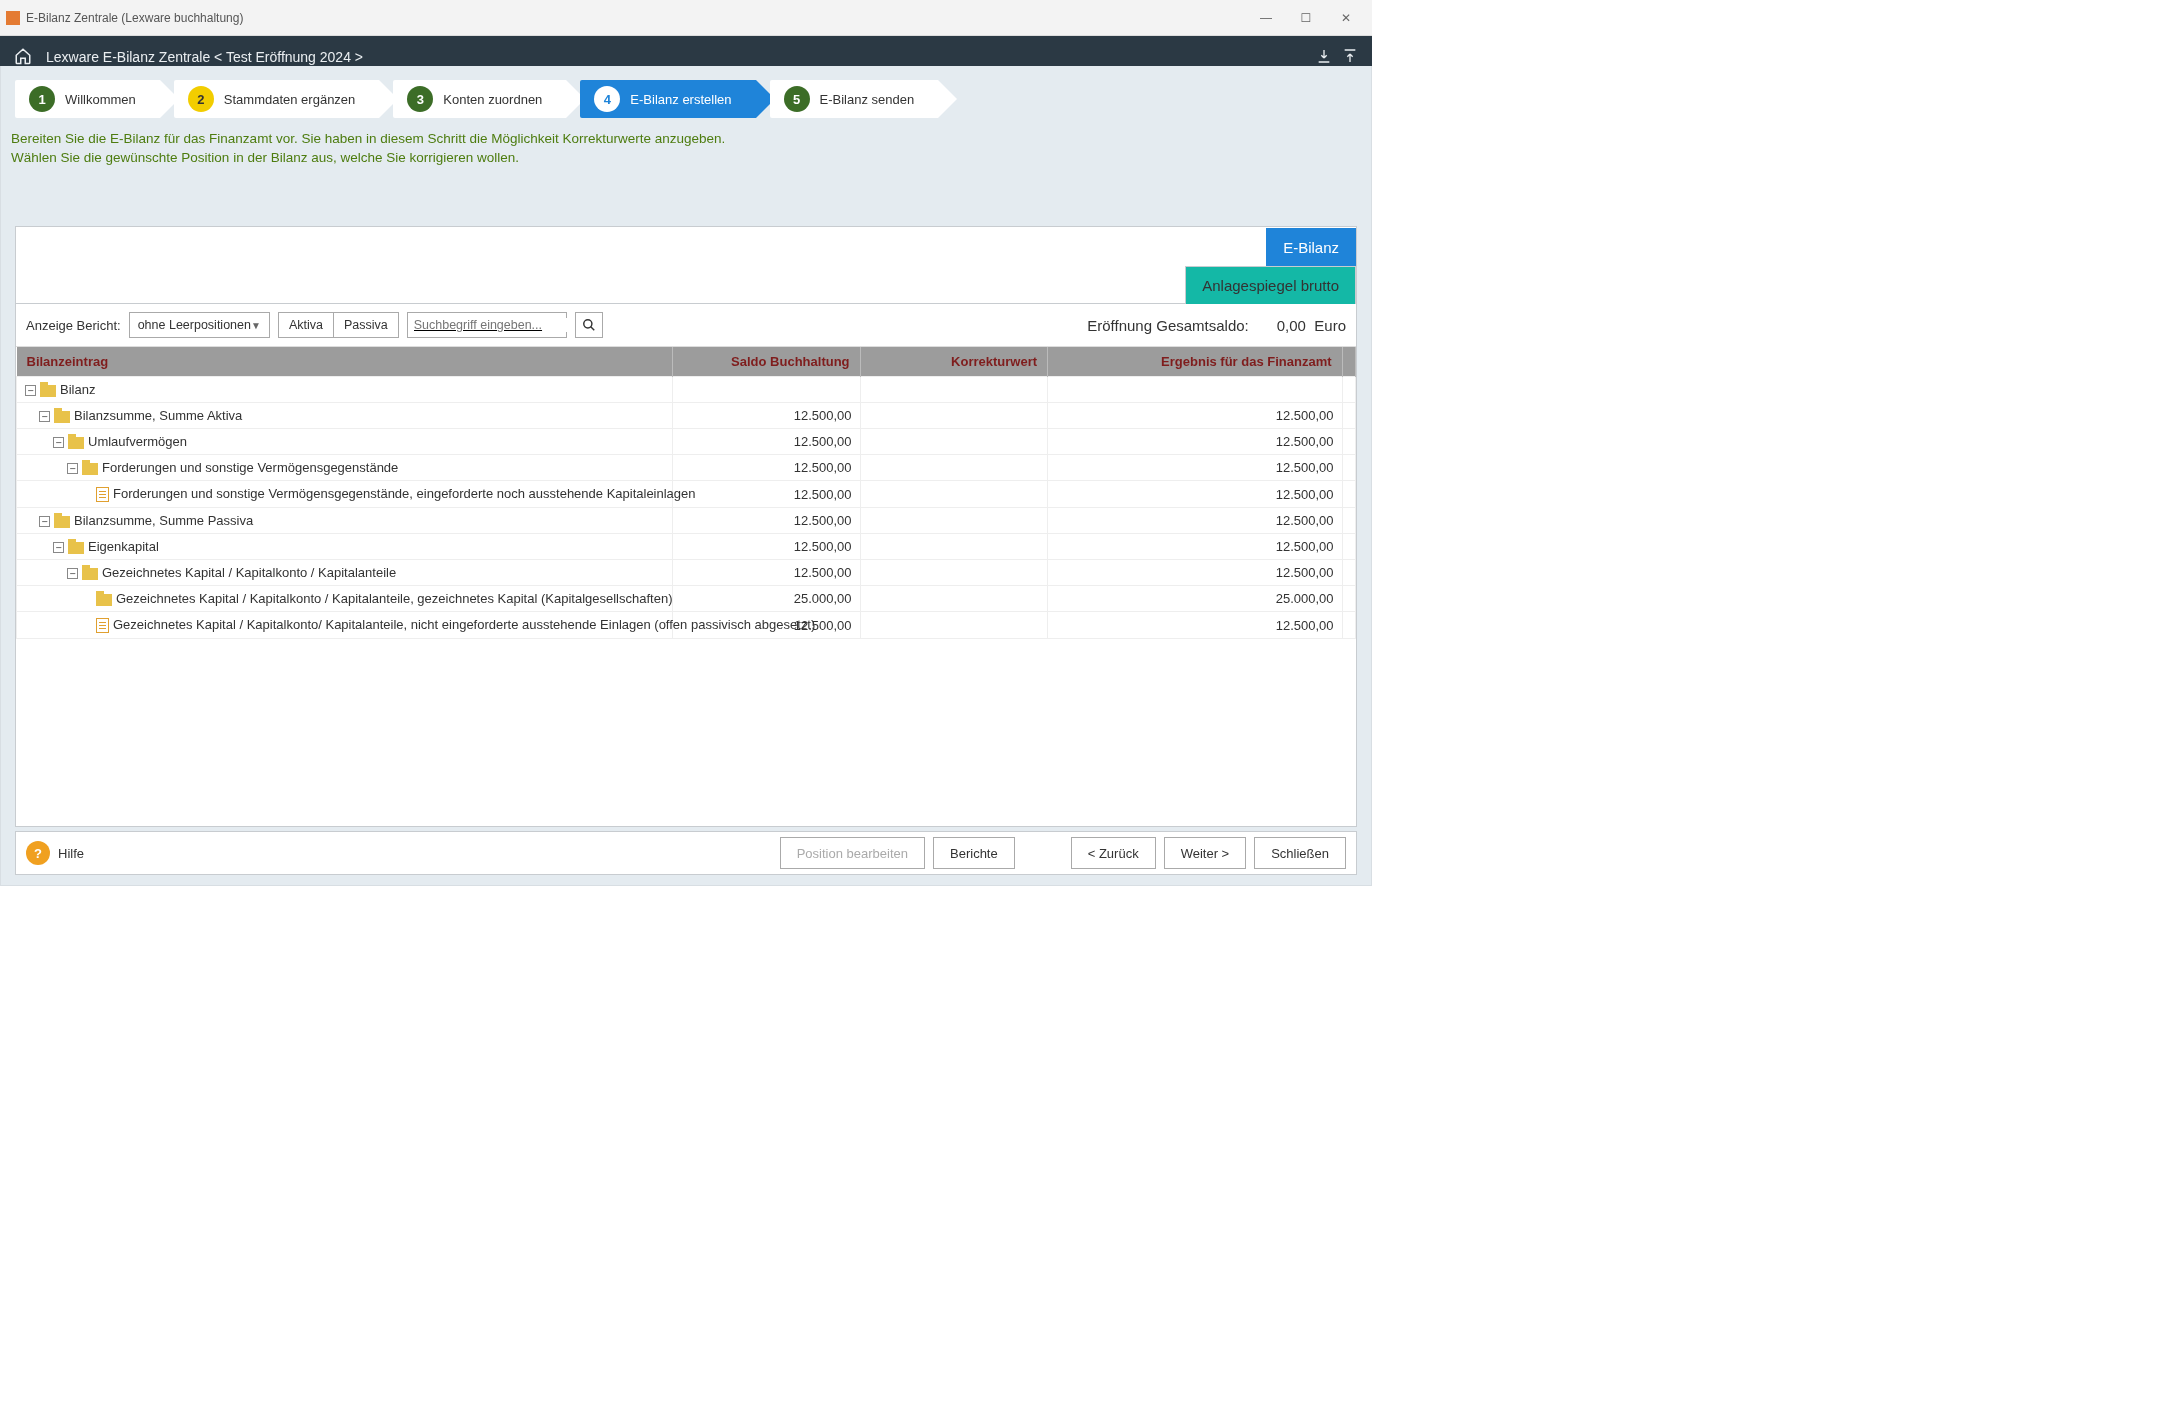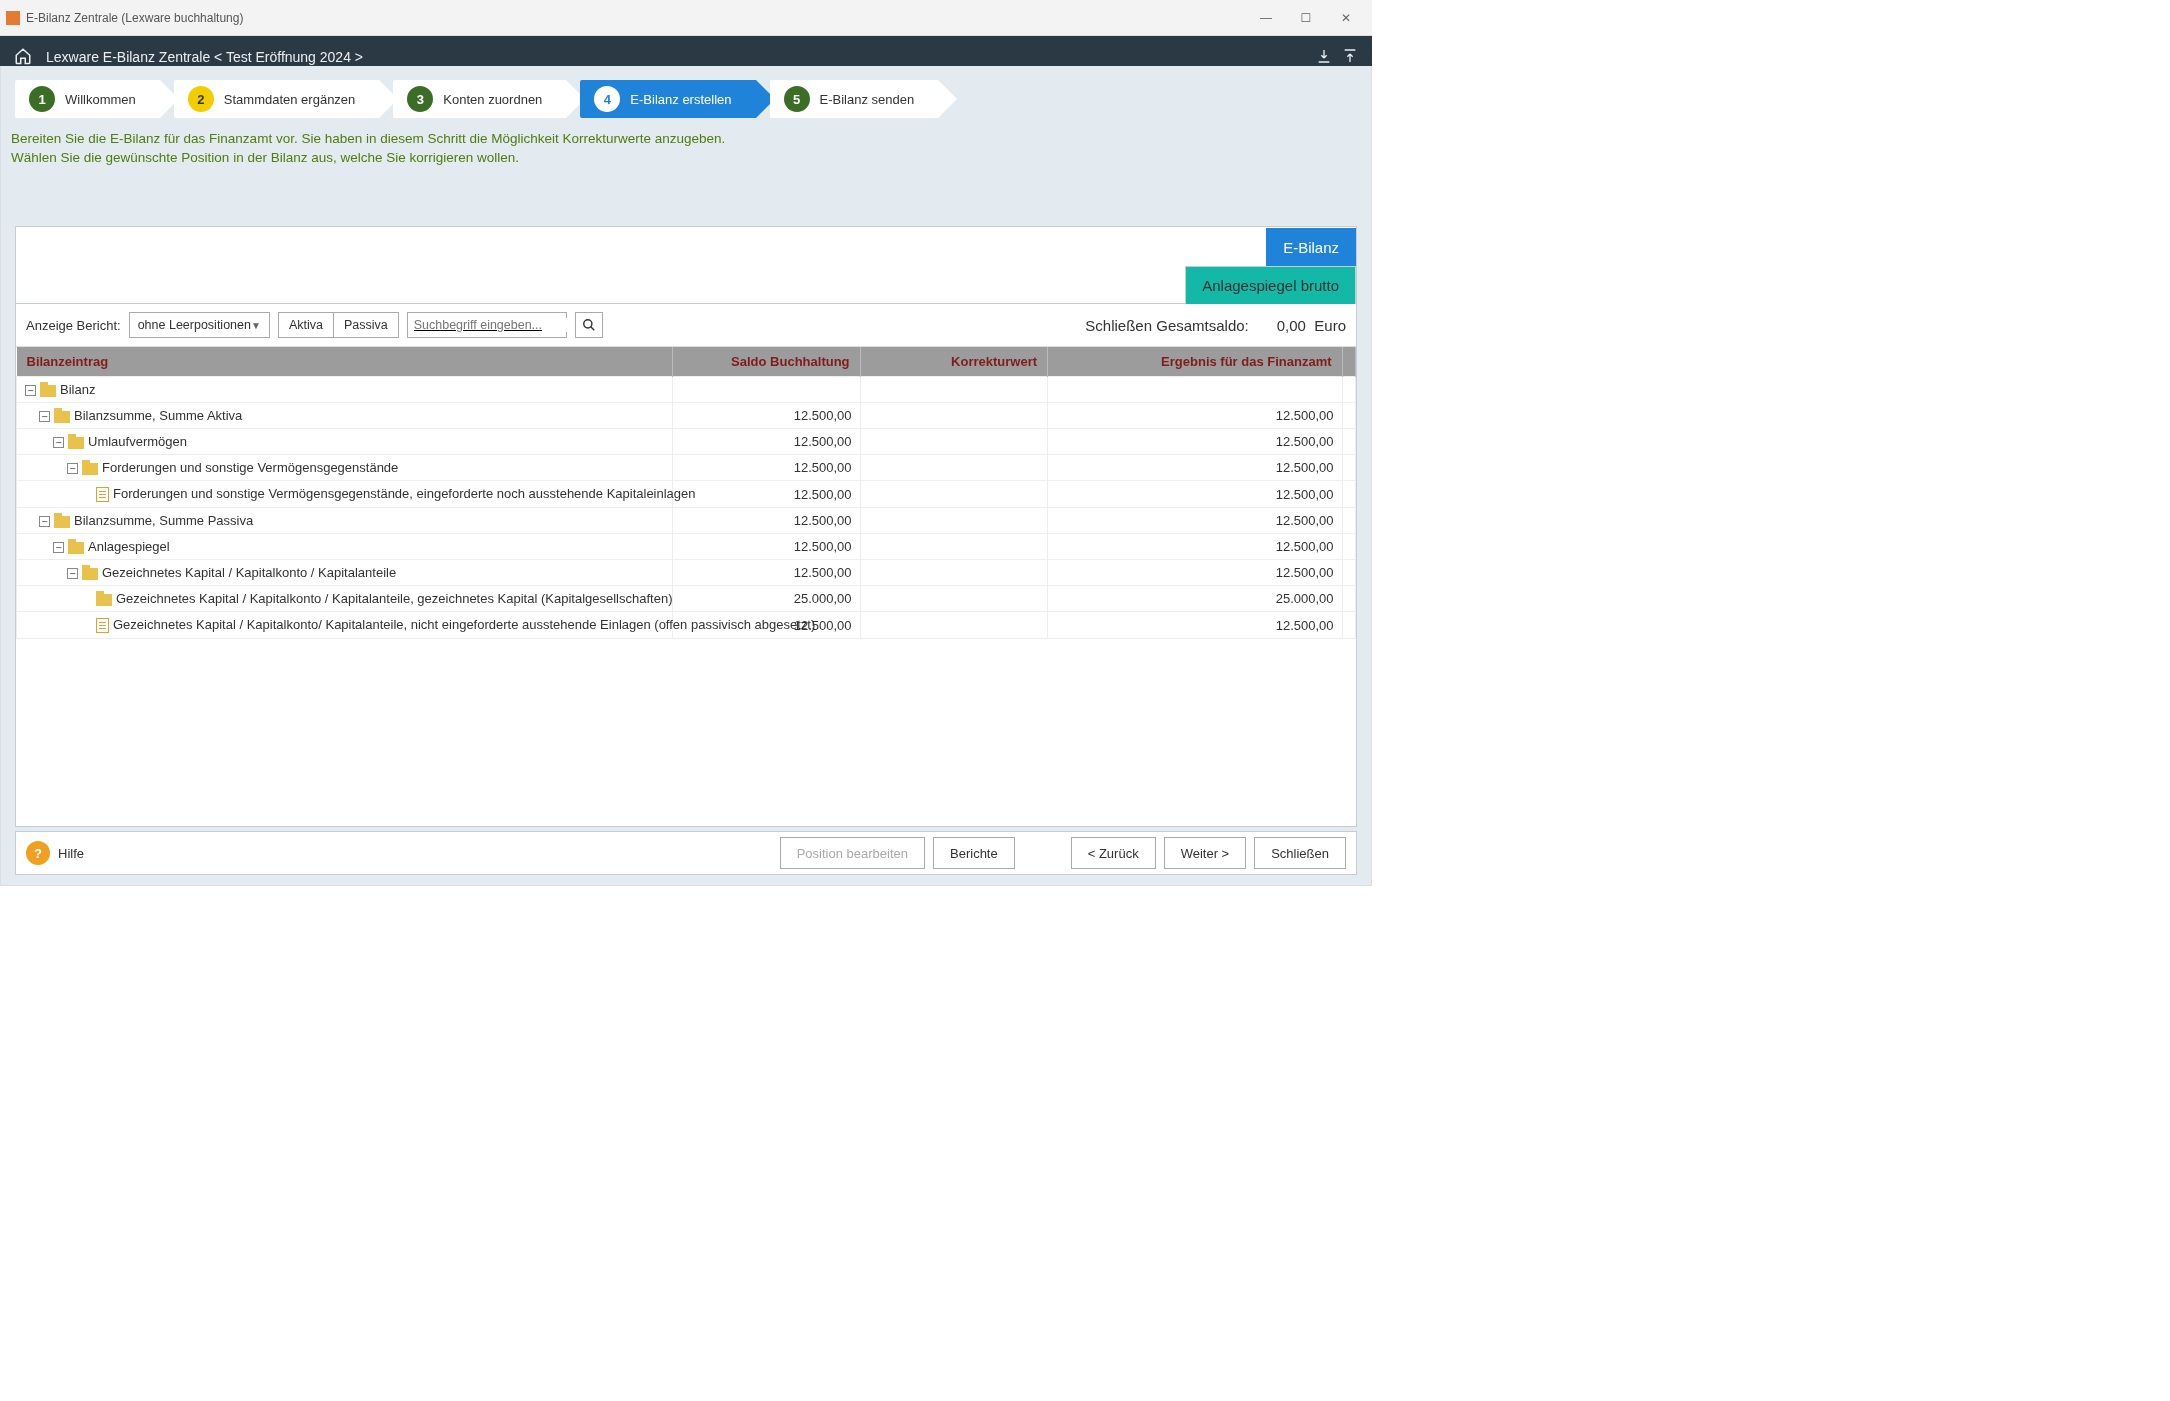--- a/index.html
+++ b/index.html
@@ -372,21 +372,21 @@
         <input placeholder="Suchbegriff eingeben..." style="">
         <span class="x">✕</span>
       </div>
       <div class="search-btn">
         <svg width="14" height="14" viewBox="0 0 24 24" fill="none" stroke="#333" stroke-width="2.5">
             <circle cx="10" cy="10" r="7"></circle>
             <path d="M21 21l-6-6"></path>
           </svg>
       </div>
       <span class="spacer"></span>
-      <span class="pruef">Schließen Gesamtsaldo:</span>
+      <span class="pruef">Eröffnung Gesamtsaldo:</span>
       <span class="pruefval">
         <span>0,00</span>&nbsp;&nbsp;<span>Euro</span>
       </span>
     </div>
 
     <table class="tbl">
       <colgroup>
         <col style="width:49%">
           <col style="width:14%">
           <col style="width:14%">
@@ -439,21 +439,21 @@
             <td></td>
           </tr>
           <tr>
             <td class="entry" style="padding-left: 22px;"><span class="collapse-ic">−</span><span class="folder-ic"></span><span>Bilanzsumme, Summe Passiva</span></td>
             <td class="r">12.500,00</td>
             <td class="r"></td>
             <td class="r">12.500,00</td>
             <td></td>
           </tr>
           <tr>
-            <td class="entry" style="padding-left: 36px;"><span class="collapse-ic">−</span><span class="folder-ic"></span><span>Anlagespiegel</span></td>
+            <td class="entry" style="padding-left: 36px;"><span class="collapse-ic">−</span><span class="folder-ic"></span><span>Eigenkapital</span></td>
             <td class="r">12.500,00</td>
             <td class="r"></td>
             <td class="r">12.500,00</td>
             <td></td>
           </tr>
           <tr>
             <td class="entry" style="padding-left: 50px;"><span class="collapse-ic">−</span><span class="folder-ic"></span><span>Gezeichnetes Kapital / Kapitalkonto / Kapitalanteile</span></td>
             <td class="r">12.500,00</td>
             <td class="r"></td>
             <td class="r">12.500,00</td>

